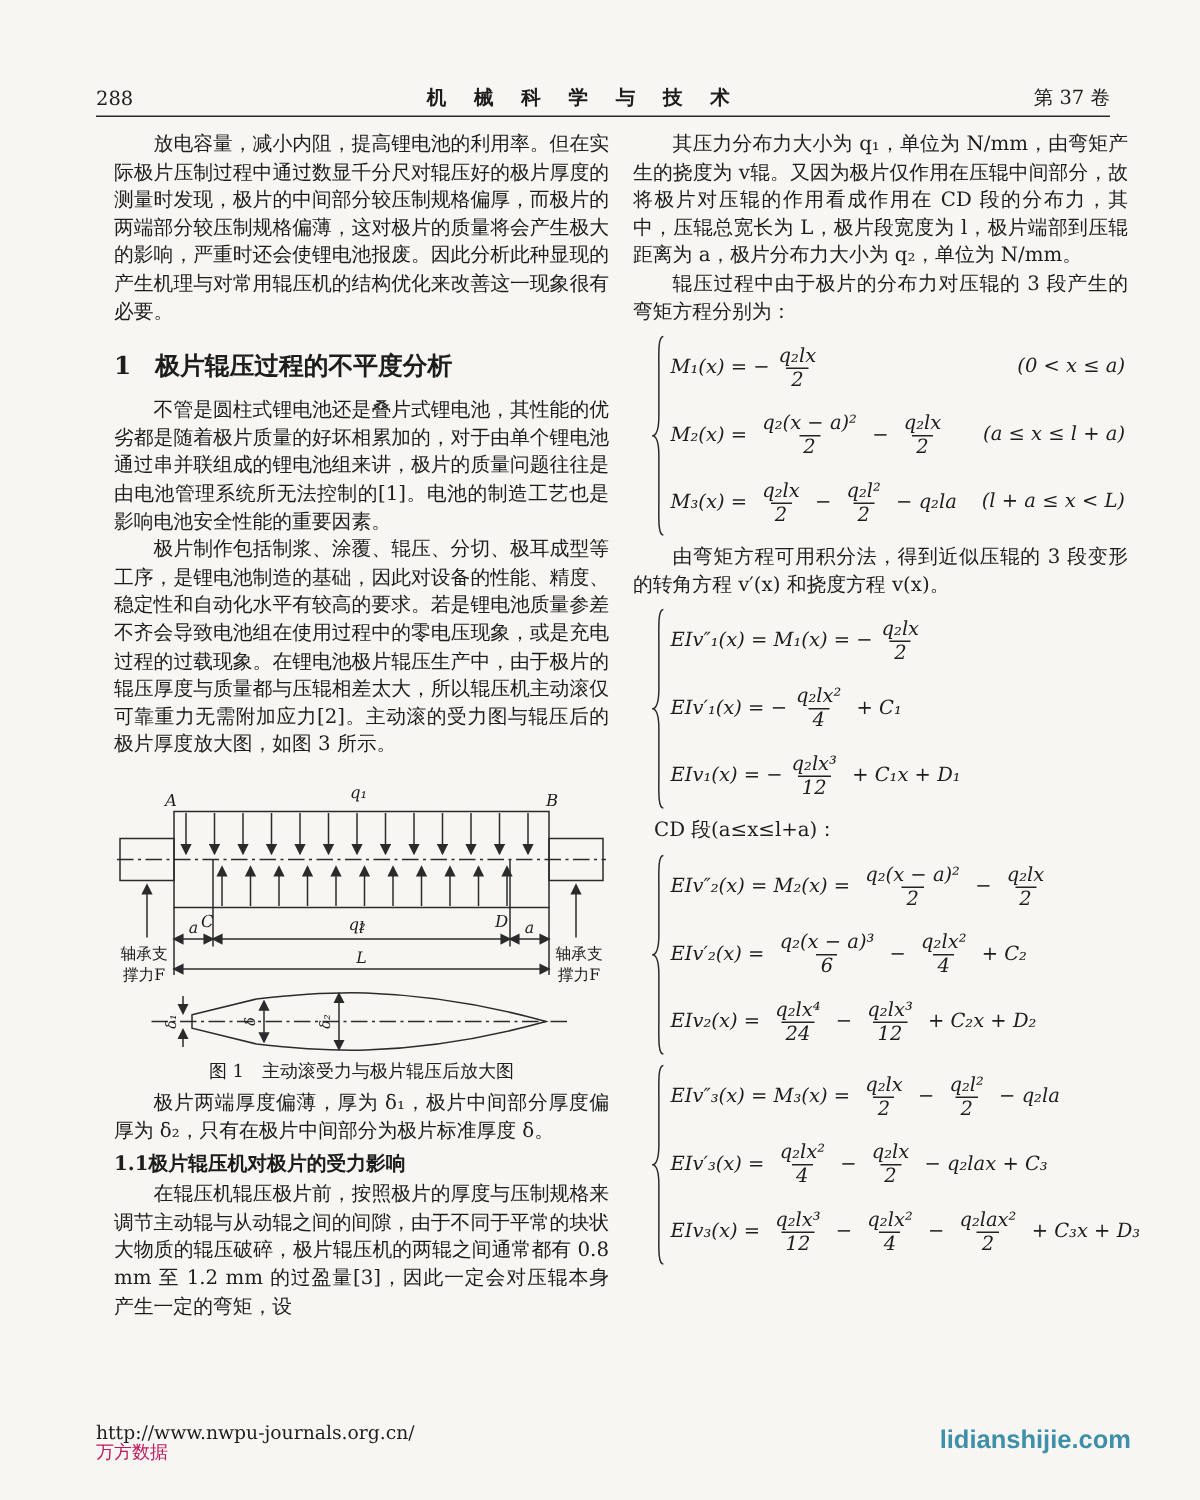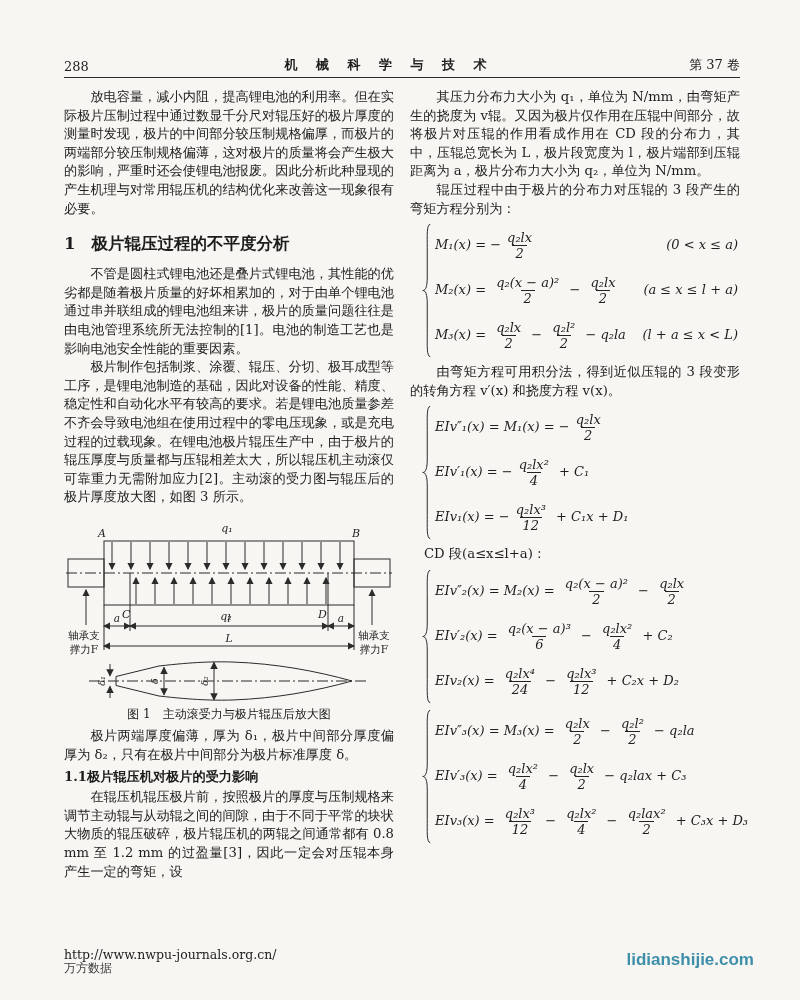--- a/index.html
+++ b/index.html
@@ -1,40 +1,40 @@
 <!DOCTYPE html>
 <html><head>
 <meta charset="utf-8">
 <style>
   html,body{margin:0;padding:0;}
   .page{width:800px;height:1000px;position:relative;background:#f7f6f2;
         font-family:"DejaVu Serif","Liberation Serif",serif;color:#1d1d1d;overflow:hidden;}
   .header{position:absolute;top:56px;left:64px;right:60px;border-bottom:1.6px solid #2a2a2a;
           padding-bottom:3px;display:flex;justify-content:space-between;align-items:flex-end;font-size:13px;}
   .header .journal{letter-spacing:7px;font-weight:bold;}
-  .columns{position:absolute;top:88px;left:64px;right:68px;display:flex;gap:16px;}
+  .columns{position:absolute;top:88px;left:64px;right:48px;display:flex;gap:16px;justify-content:flex-end;}
   .col{width:330px;font-size:13.2px;line-height:18.6px;text-align:justify;}
   .col p{margin:0;text-indent:2em;}
   .sec-h1{display:flex;gap:16px;font-size:16.5px;font-weight:bold;margin:15px 0 10px 0;line-height:22px;}
   .sec-h2{display:flex;font-weight:bold;margin:3px 0 2px 0;font-size:13.2px;}
   .fig{margin:6px 0 4px 0;}
   .fig svg{display:block;}
   .fig-caption{text-align:center;font-size:12px;margin-top:2px;}
   .eq-label{margin:4px 0 1px 14px;}
   .eq-block{display:flex;margin:5px 0 5px 12px;align-items:stretch;}
   .eq-brace{width:9px;flex:0 0 9px;}
   .eq-brace svg{width:100%;height:100%;}
   .eq-rows{flex:1;display:flex;flex-direction:column;padding-left:4px;}
   .eq-row{display:flex;align-items:center;padding:7px 0;font-style:italic;font-size:13px;white-space:nowrap;}
   .eq-cond{margin-left:auto;padding-right:2px;}
   .frac{display:inline-flex;flex-direction:column;align-items:center;vertical-align:middle;margin:0 3px;line-height:15px;}
   .frac .den{border-top:1px solid #222;padding:0 3px;}
   .frac .num{padding:0 3px;}
   .footer-left{position:absolute;left:64px;top:948px;font-size:12.5px;line-height:13px;}
-  .wanfang{color:#404040;font-size:12px;margin-top:1px;}
+  .wanfang{color:#be185d;font-size:12px;margin-top:1px;}
   .watermark{position:absolute;right:46px;top:950px;font-family:"Liberation Sans","DejaVu Sans",sans-serif;
              font-size:17px;font-weight:bold;}
   svg text{fill:#1d1d1d;font-family:"DejaVu Serif","Liberation Serif",serif;}
   svg .var{font-style:italic;}
   svg line,svg rect,svg path,svg polyline{stroke:#2b2b2b;fill:none;stroke-width:1;}
   svg .arrowhead{fill:#2b2b2b;stroke:none;}
 </style>
 </head>
 <body>
 

